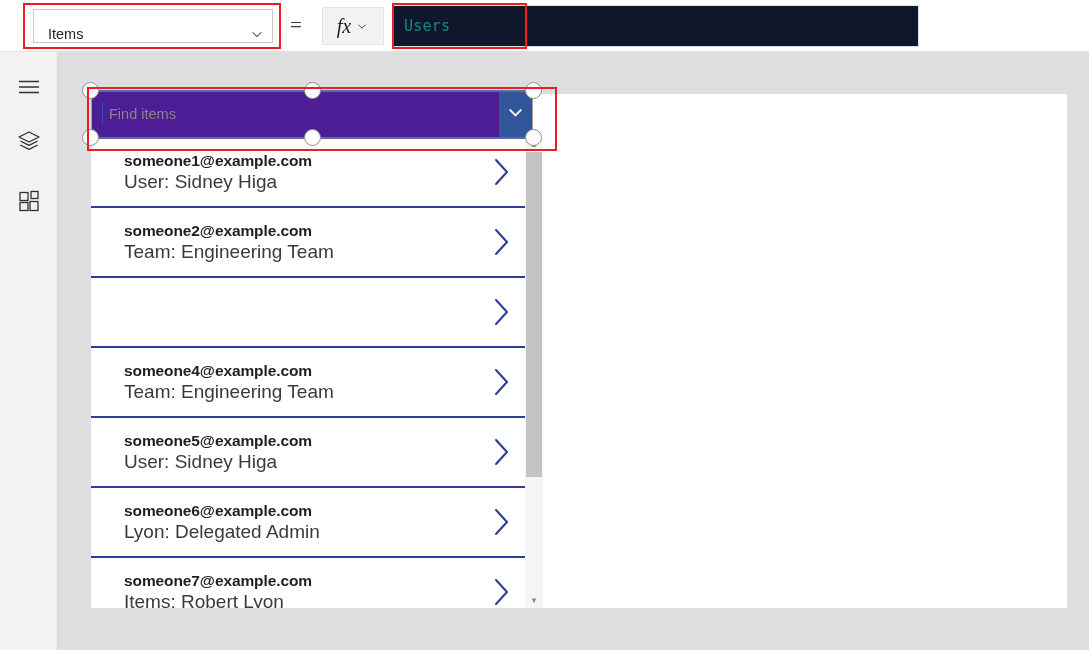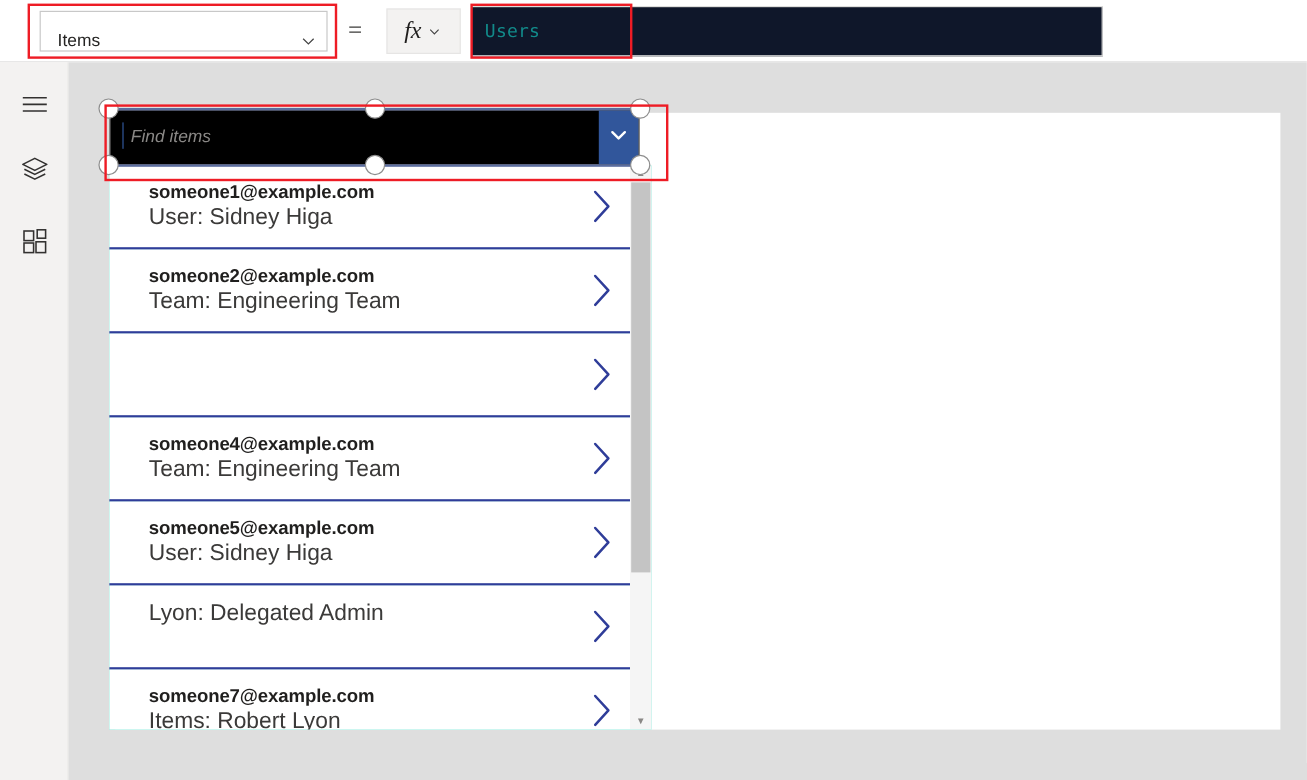--- a/index.html
+++ b/index.html
@@ -153,27 +153,26 @@
   #control-stack {
     position: absolute;
     left: 91px; top: 91px;
     width: 462px; height: 517px;
   }
 
   #combobox {
     position: absolute;
     left: 0; top: 0;
     width: 442px; height: 47px;
-    background: #000000;
+    background: #4c1d95;
     border: 1px solid #a19f9d;
     box-sizing: border-box;
     display: flex;
     align-items: center;
     z-index: 12;
-    font-style: italic;
   }
   #combobox .cb-caret {
     position: absolute;
     left: 10px; top: 10px;
     width: 1px; height: 22px;
     background: #31569b;
   }
   #combobox .cb-placeholder {
     margin-left: 17px;
     font-size: 14.5px;
@@ -413,20 +412,21 @@
             </svg></div>
         </div>
         <div class="gallery-row" style="border-bottom-color: rgb(47, 61, 153);">
           <div class="row-title">someone5@example.com</div>
           <div class="row-subtitle">User: Sidney Higa</div>
           <div class="row-chevron" style="color: rgb(47, 61, 153);"><svg viewBox="0 0 24 34" fill="none" stroke="currentColor" stroke-width="2.1" stroke-linecap="round" stroke-linejoin="round">
               <path d="M7 5 L18 17 L7 29"></path>
             </svg></div>
         </div>
         <div class="gallery-row" style="border-bottom-color: rgb(47, 61, 153);">
+          <div class="row-title">someone6@example.com</div>
           <div class="row-subtitle">Lyon: Delegated Admin</div>
           <div class="row-chevron" style="color: rgb(47, 61, 153);"><svg viewBox="0 0 24 34" fill="none" stroke="currentColor" stroke-width="2.1" stroke-linecap="round" stroke-linejoin="round">
               <path d="M7 5 L18 17 L7 29"></path>
             </svg></div>
         </div>
         <div class="gallery-row" style="border-bottom-color: rgb(47, 61, 153);">
           <div class="row-title">someone7@example.com</div>
           <div class="row-subtitle">Items: Robert Lyon</div>
           <div class="row-chevron" style="color: rgb(47, 61, 153);"><svg viewBox="0 0 24 34" fill="none" stroke="currentColor" stroke-width="2.1" stroke-linecap="round" stroke-linejoin="round">
               <path d="M7 5 L18 17 L7 29"></path>

